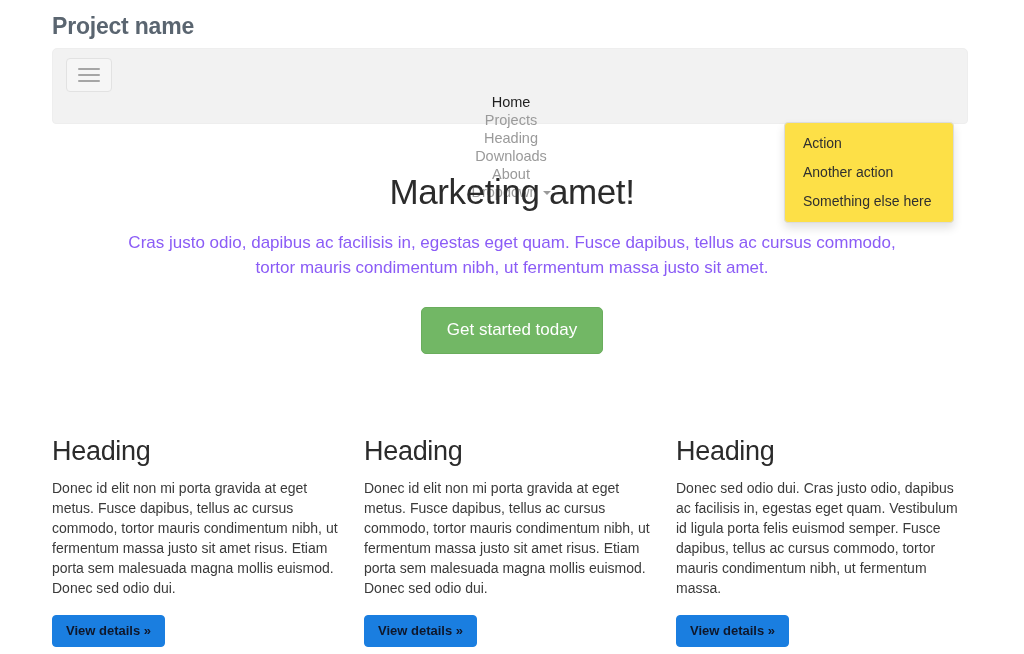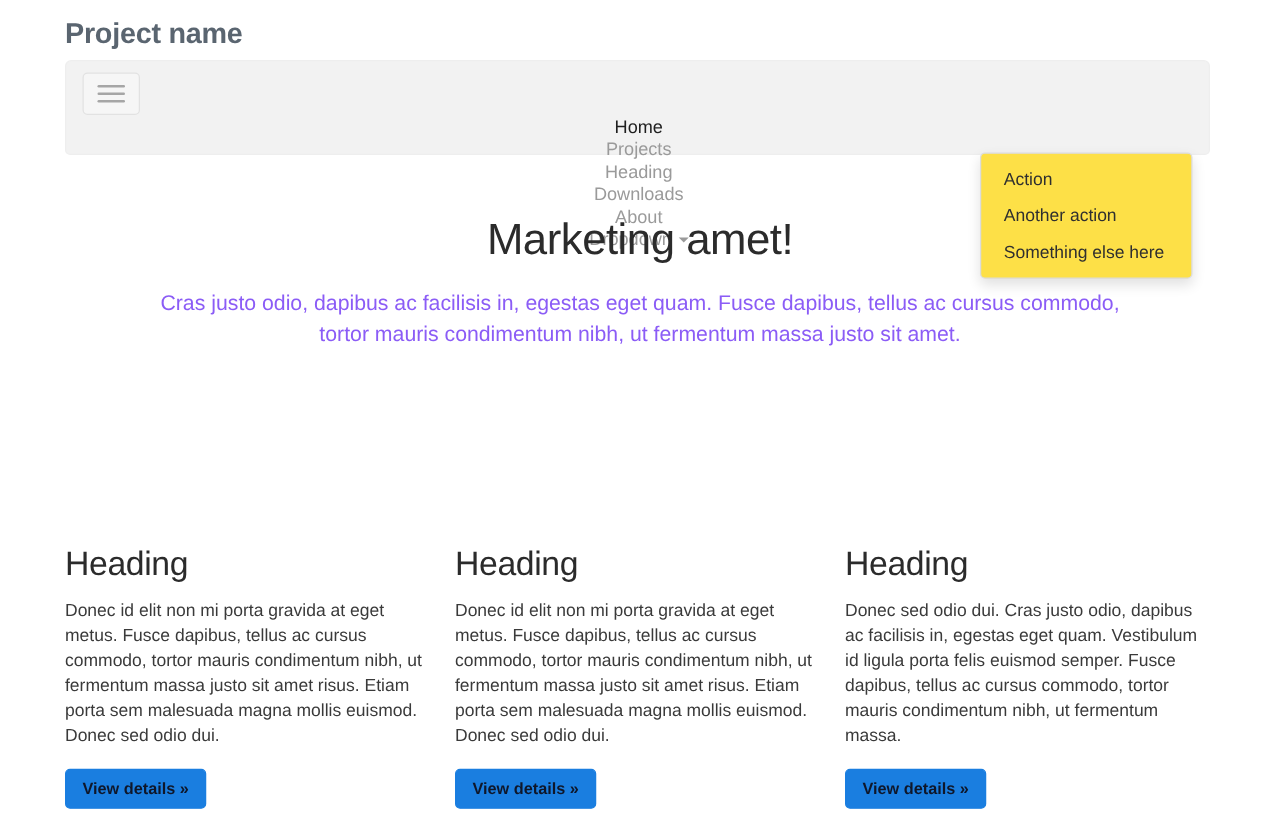--- a/index.html
+++ b/index.html
@@ -274,20 +274,21 @@
       <a class="dropdown-item" href="#">Another action</a>
     </li>
     <li>
       <a class="dropdown-item" href="#">Something else here</a>
     </li>
   </ul>
 
   <div class="jumbotron">
     <h1>Marketing amet!</h1>
     <p class="lead">Cras justo odio, dapibus ac facilisis in, egestas eget quam. Fusce dapibus, tellus ac cursus commodo, tortor mauris condimentum nibh, ut fermentum massa justo sit amet.</p>
+    <a class="btn-cta" href="#">Get started today</a>
   </div>
 
   <div class="columns">
 
     <div class="col">
       <h2>Heading</h2>
       <p>Donec id elit non mi porta gravida at eget metus. Fusce dapibus, tellus ac cursus commodo, tortor mauris condimentum nibh, ut fermentum massa justo sit amet risus. Etiam porta sem malesuada magna mollis euismod. Donec sed odio dui.</p>
       <a class="btn-details" href="#">View details »</a>
     </div>
 

